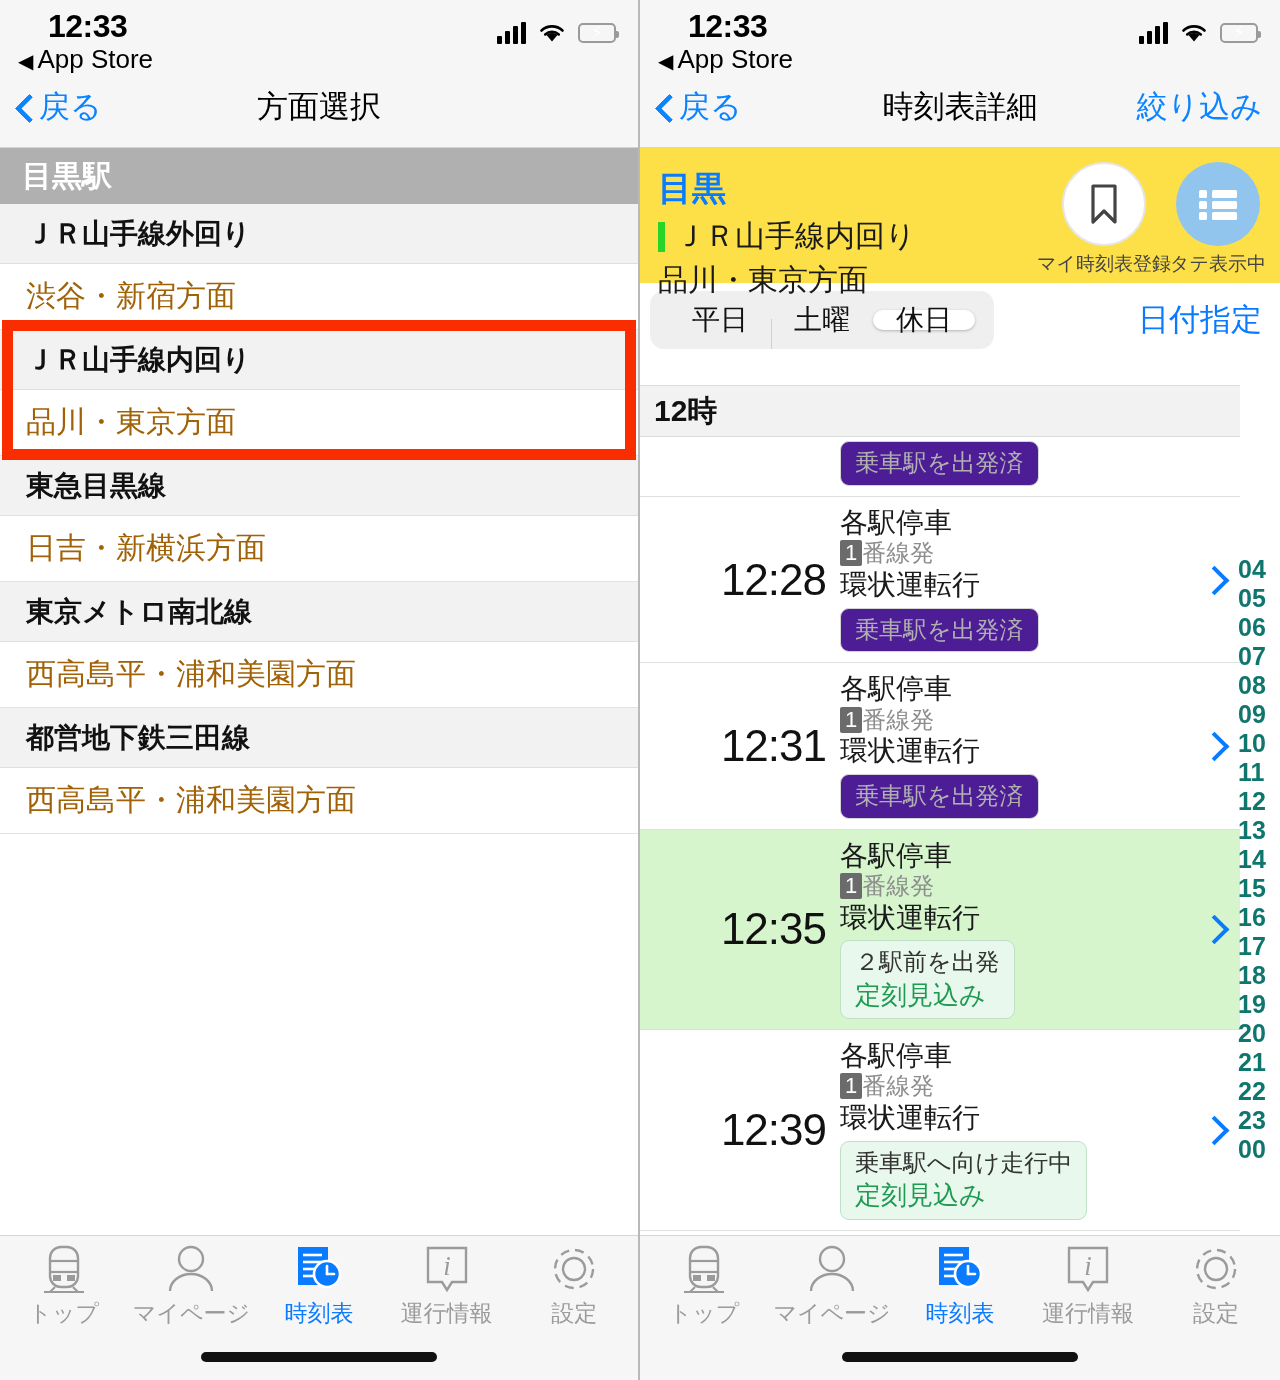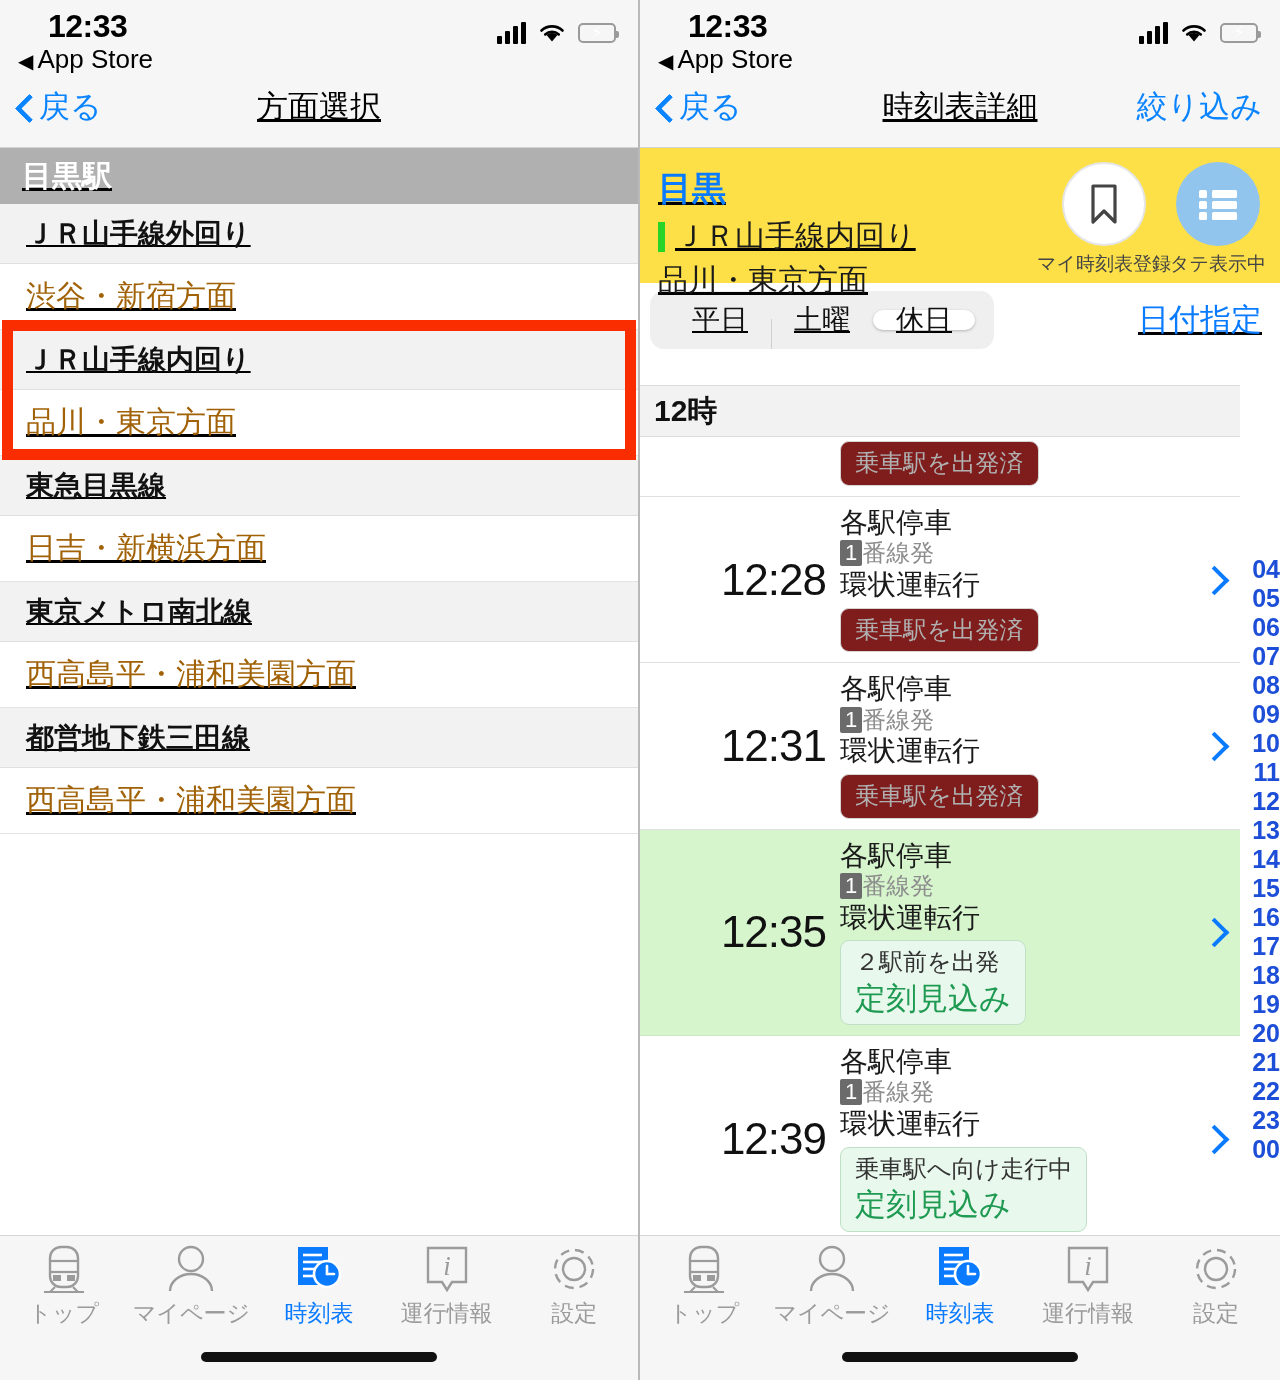--- a/index.html
+++ b/index.html
@@ -4,21 +4,21 @@
 <style>
   * { box-sizing: border-box; margin: 0; padding: 0; }
   html, body {
     width: 1280px; height: 1380px;
     background: #ffffff;
     font-family: "Liberation Sans", "DejaVu Sans", sans-serif;
     overflow: hidden;
   }
   .stage { position: relative; width: 1280px; height: 1380px; display: flex; }
 
-  .phone { position: relative; width: 640px; height: 1380px; background: #fff; overflow: hidden; text-decoration: underline; }
+  .phone { position: relative; width: 640px; height: 1380px; background: #fff; overflow: hidden; }
   .phone.left  { border-right: 2px solid #b9b9b9; }
 
   
   .statusbar { position: relative; height: 86px; background: #f6f6f6; }
   .sb-time {
     position: absolute; left: 48px; top: 8px;
     font-size: 32px; font-weight: 700; letter-spacing: -0.5px; color: #000;
   }
   .sb-back {
     position: absolute; left: 18px; top: 44px;
@@ -170,39 +170,39 @@
   .trow .kind { font-size: 28px; color: #1a1a1a; line-height: 1.12; }
   .trow .track { font-size: 24px; color: #8d8d8d; line-height: 1.2; margin: 1px 0; }
   .trow .track .num {
     display: inline-block; background: #6b6b6b; color: #fff;
     padding: 0 5px; font-size: 22px; border-radius: 2px; line-height: 1.18;
     vertical-align: 1px;
   }
   .trow .dest { font-size: 28px; color: #1a1a1a; line-height: 1.12; }
   .badge {
     display: inline-block; margin-top: 7px; padding: 7px 14px;
-    border: 1px solid #d5d5d5; border-radius: 9px; background: #7f1d1d;
+    border: 1px solid #d5d5d5; border-radius: 9px; background: #4c1d95;
     font-size: 24px; color: #a5a5a5; line-height: 1.2;
   }
   .badge.live { background: #e9f8ec; border-color: #bfe0c6; color: #333; }
-  .badge.live .ontime { color: #1f9a52; font-size: 31px; display: block; margin-top: 3px; }
+  .badge.live .ontime { color: #1f9a52; font-size: 26px; display: block; margin-top: 3px; }
   .badge.past { color: #b0b0b0; }
   .chev-r {
     width: 18px; height: 30px; margin-right: 18px; position: relative;
   }
   .chev-r:before {
     content: ""; position: absolute; left: 0; top: 5px;
     width: 17px; height: 17px; border-right: 4px solid #0a7bff;
     border-top: 4px solid #0a7bff; transform: rotate(45deg);
   }
 
   .hour-index {
     position: absolute; right: 0; top: 555px; width: 42px;
-    display: flex; flex-direction: column; align-items: flex-end;
-    font-size: 25px; font-weight: 700; color: #1d4ed8; z-index: 6;
+    display: flex; flex-direction: column; align-items: flex-start;
+    font-size: 25px; font-weight: 700; color: #0f766e; z-index: 6;
   }
   .hour-index span { line-height: 29px; }
 </style>
 </head>
 <body>
 
 <div class="stage">
 
   <div class="phone left">
 

